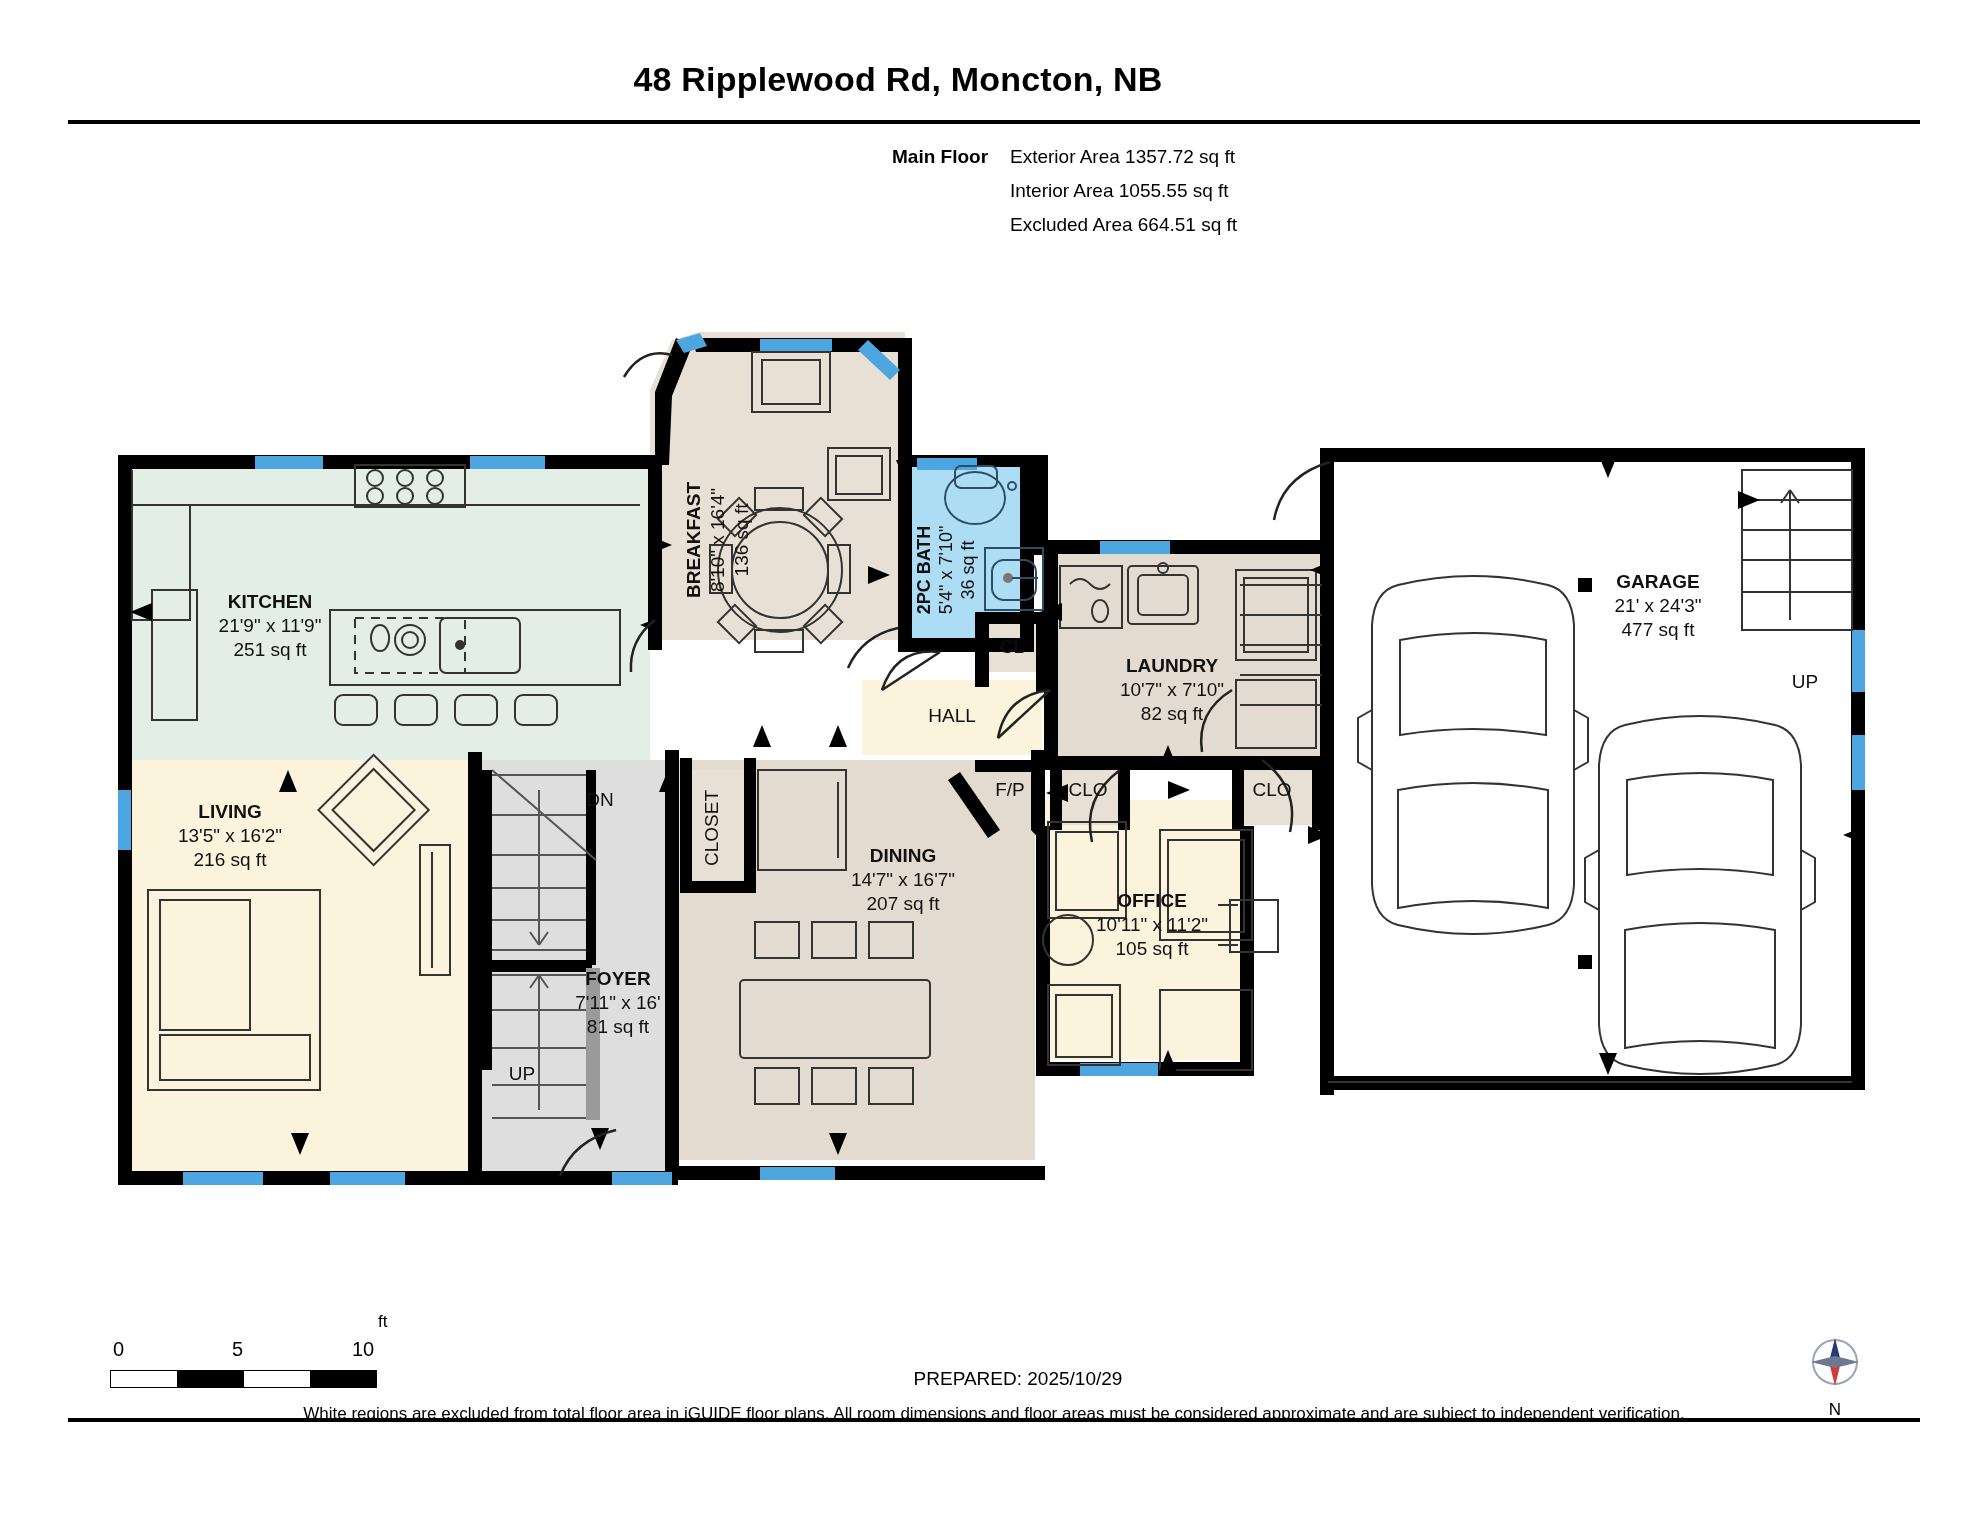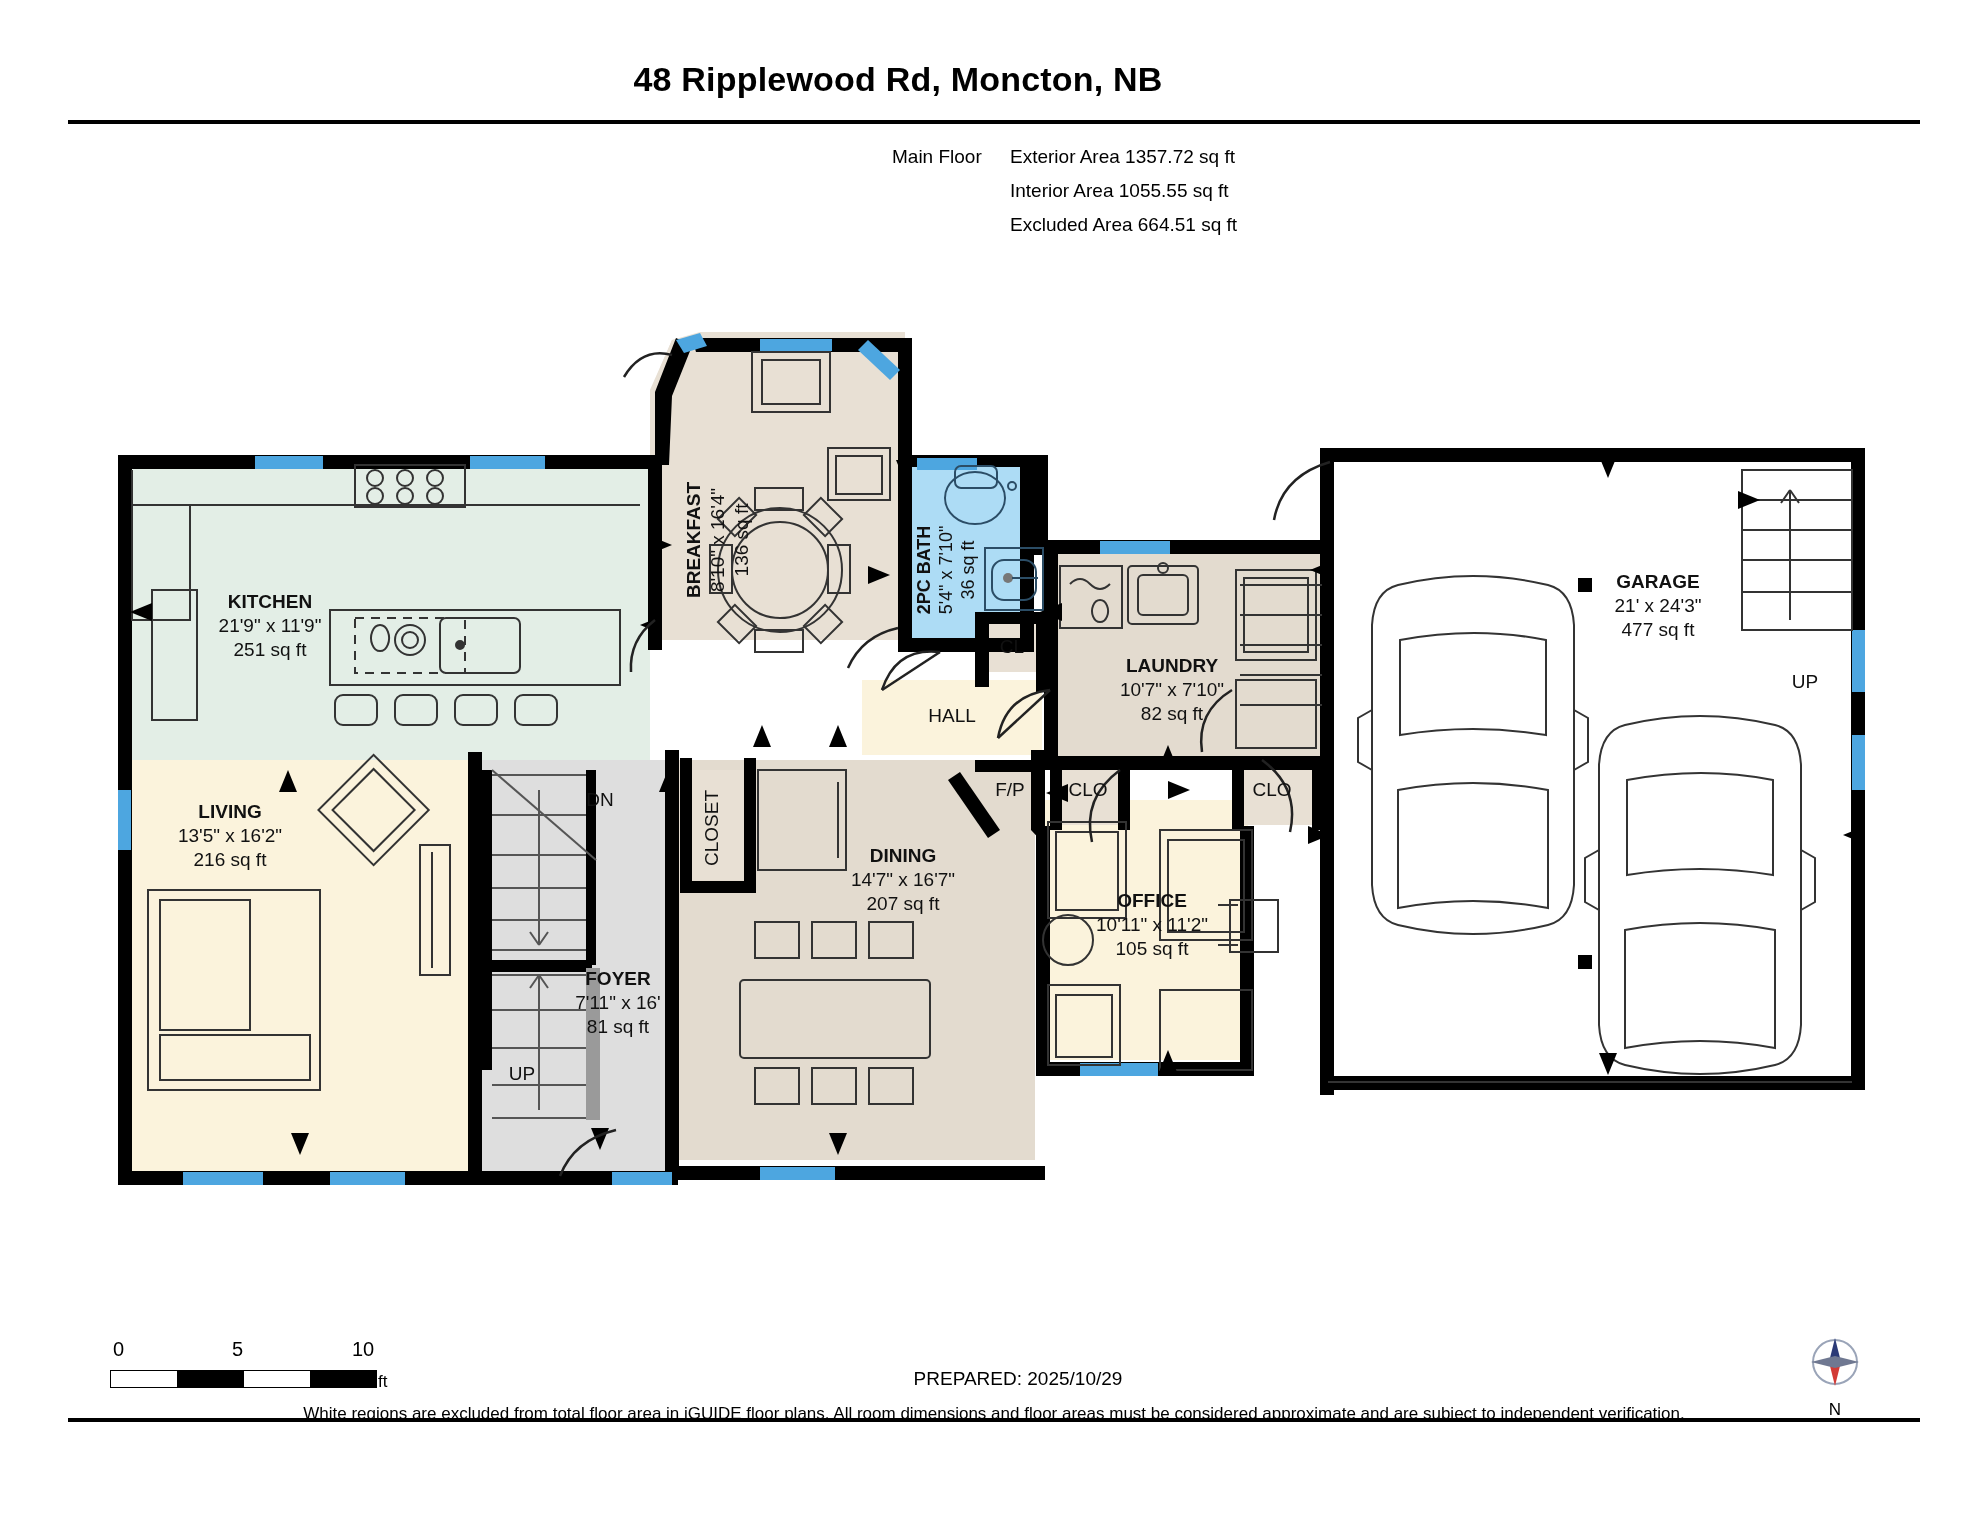--- a/index.html
+++ b/index.html
@@ -4,37 +4,37 @@
 <style>
   html,body{margin:0;padding:0;background:#ffffff;}
   body{width:1988px;height:1536px;position:relative;overflow:hidden;
        font-family:"Liberation Sans",sans-serif;color:#000;}
 
   
   #title{position:absolute;left:0;top:60px;width:1796px;text-align:center;
          font-size:34px;font-weight:bold;letter-spacing:.2px;}
   #rule-top{position:absolute;left:68px;top:120px;width:1852px;height:4px;background:#000;}
   #meta{position:absolute;left:892px;top:140px;font-size:19px;line-height:34px;}
-  #meta .lbl{font-weight:normal;display:inline-block;width:118px;}
+  #meta .lbl{font-weight:bold;display:inline-block;width:118px;}
   #meta .row{white-space:nowrap;}
   #meta .v{display:inline-block;}
 
   
   #plan{position:absolute;left:0;top:0;width:1988px;height:1536px;}
 
   
   #scalebar{position:absolute;left:110px;top:1370px;width:265px;height:16px;
             border:1.5px solid #000;display:flex;}
   #scalebar i{flex:1 1 0;}
   #scalebar i.on{background:#000;}
   .scale-num{position:absolute;font-size:20px;}
   #sn0{left:113px;top:1338px;}
   #sn5{left:232px;top:1338px;}
   #sn10{left:352px;top:1338px;text-align:center;}
-  #sn-ft{left:378px;top:1372px;font-size:17px;}
+  #sn-ft{left:378px;top:1312px;font-size:17px;}
   #prepared{position:absolute;left:0;top:1368px;width:1988px;text-align:center;font-size:19px;margin-left:24px;}
   #compass{position:absolute;left:1800px;top:1330px;width:70px;height:90px;text-align:center;}
   #compass .n{font-size:17px;margin-top:2px;}
   #rule-bot{position:absolute;left:68px;top:1418px;width:1852px;height:4px;background:#000;}
   #disclaimer{position:absolute;left:0;top:1404px;width:1988px;text-align:center;font-size:17px;}
 </style>
 </head>
 <body>
 
 <div id="title">48 Ripplewood Rd, Moncton, NB</div>

